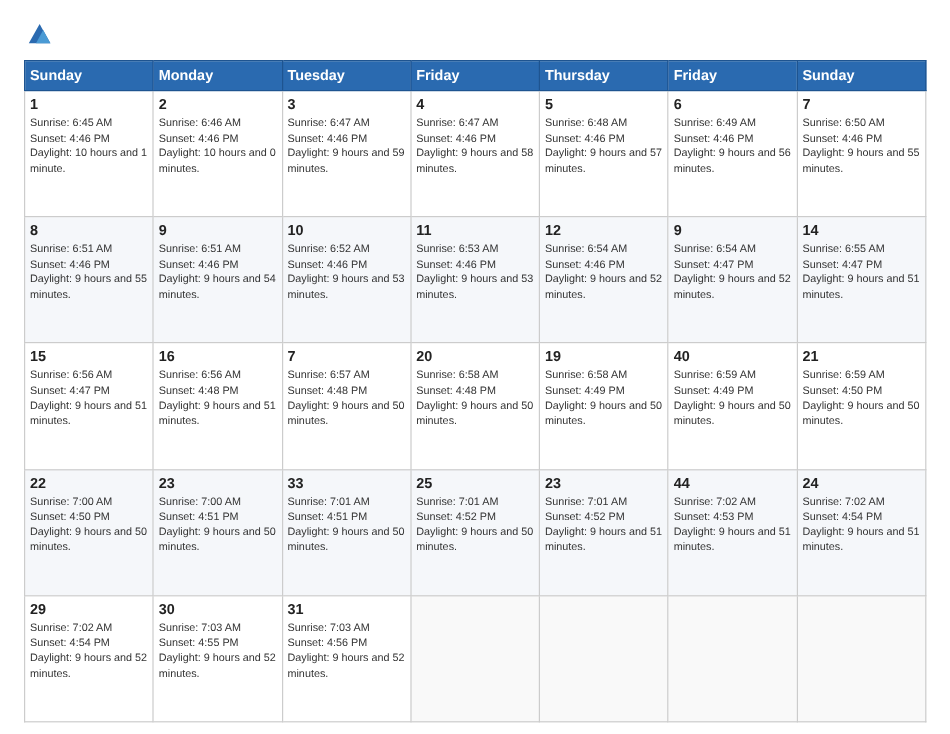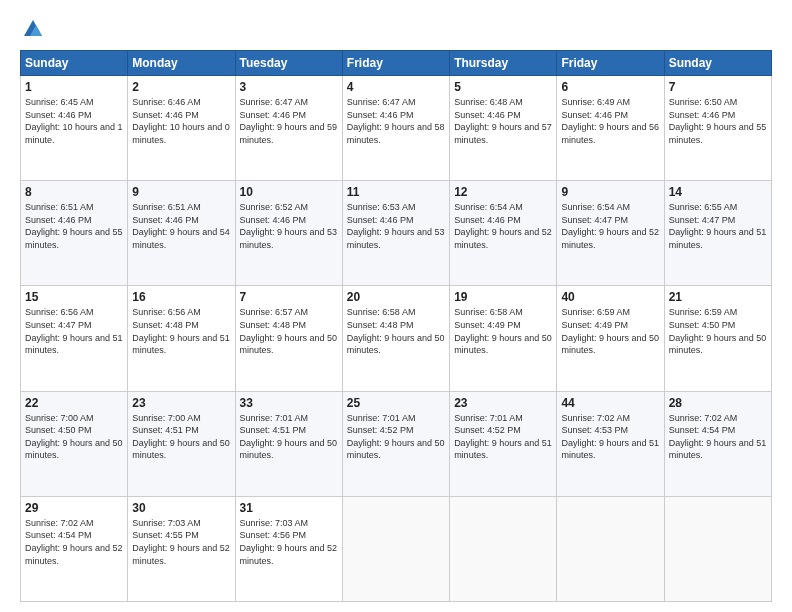--- a/index.html
+++ b/index.html
@@ -351,21 +351,21 @@
         </td>
           <td>
           <span class="day-num">44</span>
           <div class="day-info">
             Sunrise: 7:02 AM<br>
             Sunset: 4:53 PM<br>
             Daylight: 9 hours and 51 minutes.
           </div>
         </td>
           <td>
-          <span class="day-num">28</span>
+          <span class="day-num">24</span>
           <div class="day-info">
             Sunrise: 7:02 AM<br>
             Sunset: 4:54 PM<br>
             Daylight: 9 hours and 51 minutes.
           </div>
         </td>
         </tr>
         <tr>
           <td>
           <span class="day-num">29</span>

